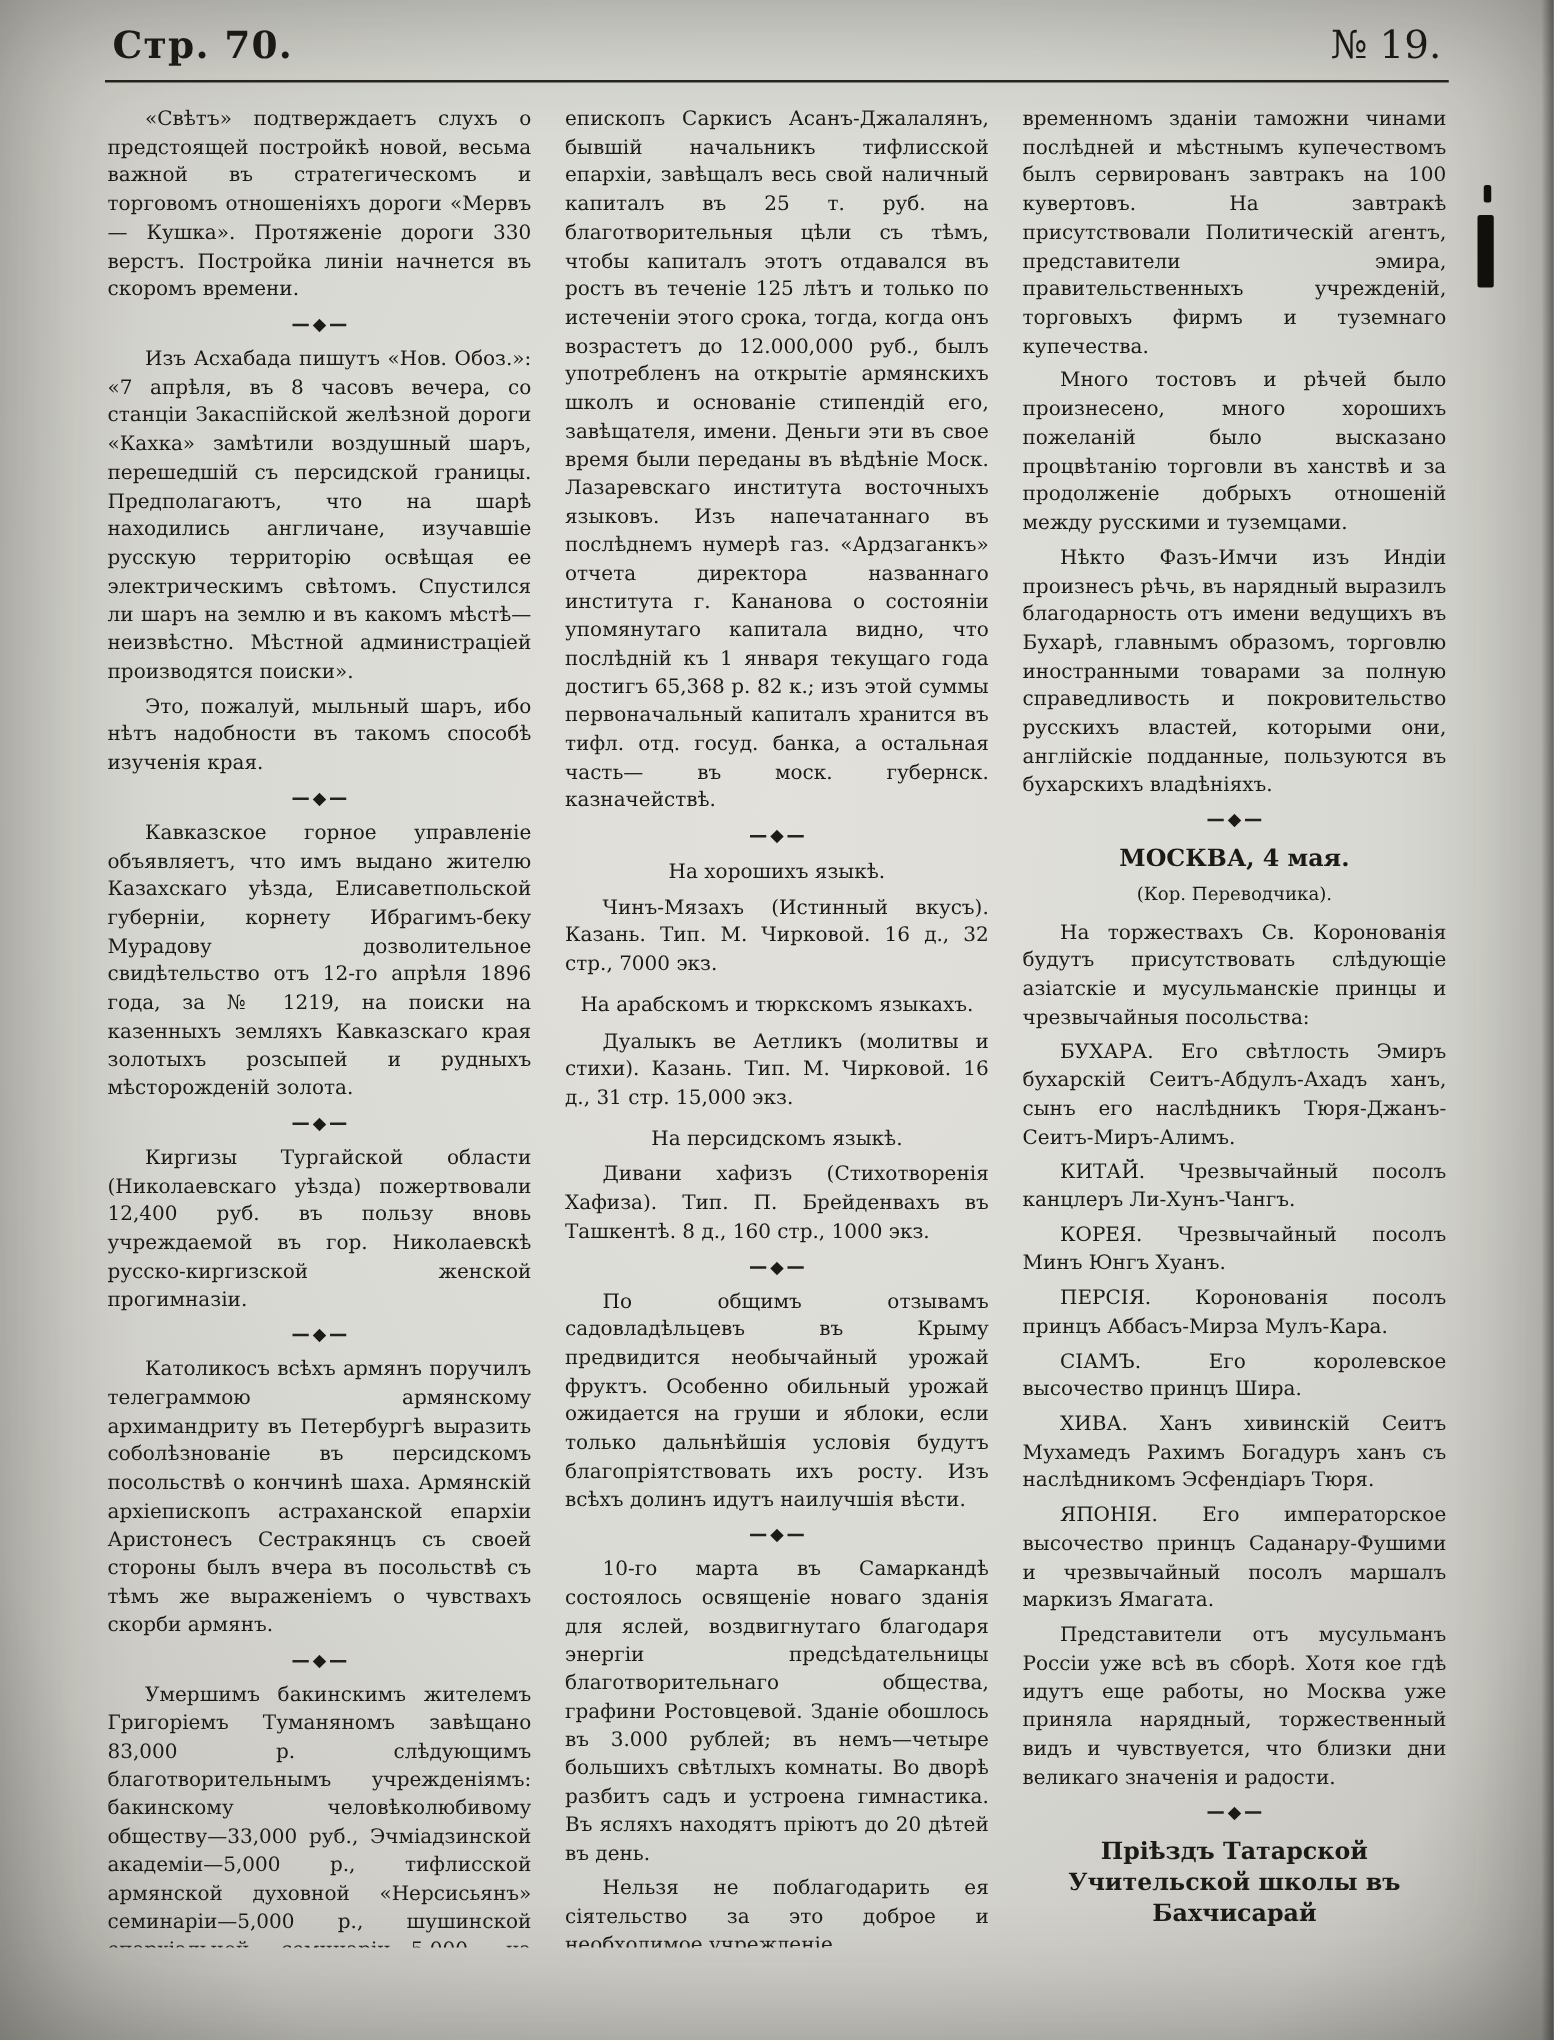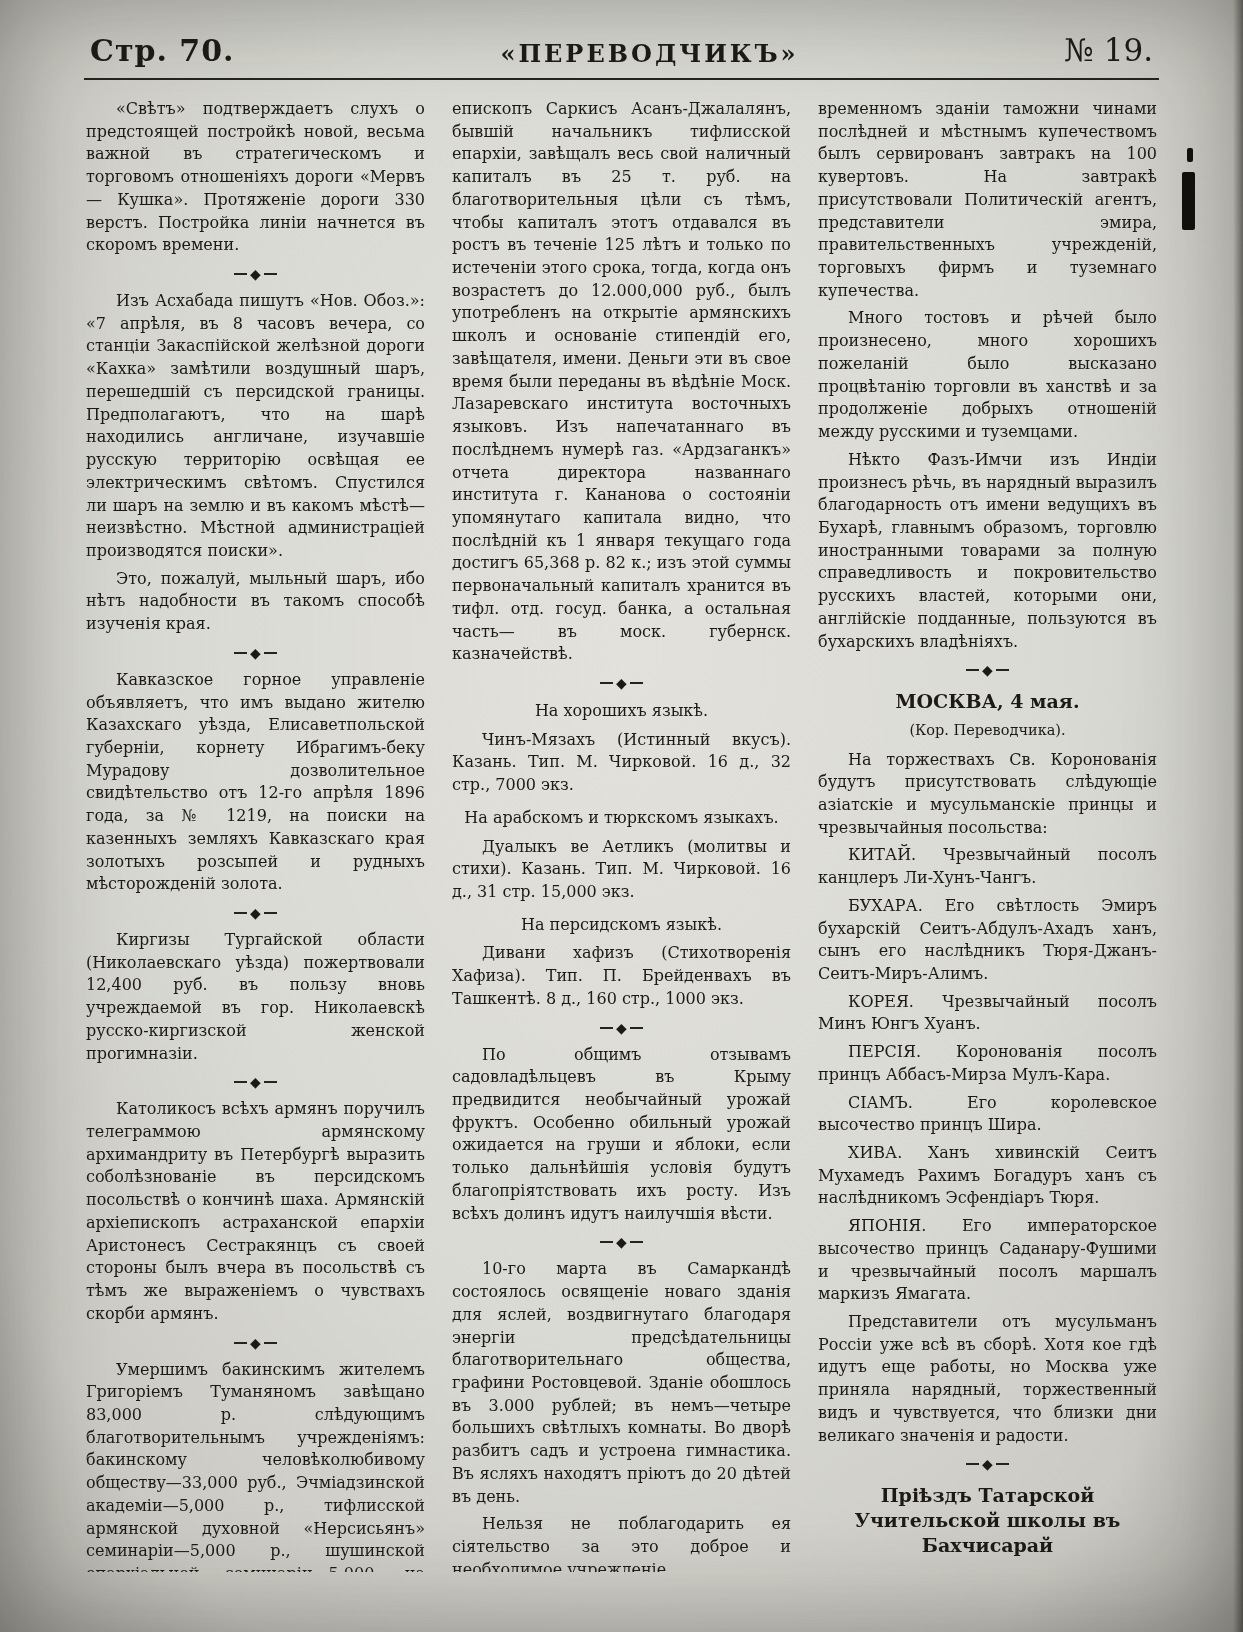--- a/index.html
+++ b/index.html
@@ -6,21 +6,21 @@
   .page{
     position:relative;
     width:1243px;height:1632px;
     margin:0 auto;
     background:radial-gradient(ellipse at 50% 40%, #e2e1dc 0%, #dadad4 50%, #cac9c3 82%, #a5a49e 100%);
     color:#1d1a15;
     font-family:"DejaVu Serif", serif;
     overflow:hidden;
     box-shadow:inset 0 0 110px rgba(22,20,16,0.38);
   }
-  .inner{position:absolute;left:84px;right:84px;top:26px;}
+  .inner{position:absolute;left:84px;right:84px;top:12px;}
   .hdr{
     display:flex;justify-content:space-between;align-items:flex-end;
     padding:6px 6px 10px 6px;border-bottom:2px solid #26221c;
   }
   .page-number{font-size:30px;font-weight:bold;letter-spacing:1px;}
   .masthead{font-size:24px;font-weight:bold;letter-spacing:3px;}
   .issue-number{font-size:31px;font-weight:normal;}
   .cols{display:flex;align-items:flex-start;margin-top:12px;height:1480px;overflow:hidden;}
   .col{
     flex:1 1 0;padding:6px 13px 0 13px;
@@ -46,21 +46,20 @@
 </head>
 <body>
 
 <div class="page">
   <div class="edge-band"></div>
   <div class="artifact a1"></div>
   <div class="artifact a2"></div>
   <div class="inner">
     <div class="hdr">
       <span class="page-number">Стр. 70.</span>
-      <span class="masthead">«ПЕРЕВОДЧИКЪ»</span>
       <span class="issue-number">№ 19.</span>
     </div>
     <div class="cols">
         <div class="col">
           <p class="para">«Свѣтъ» подтверждаетъ слухъ о предстоящей постройкѣ новой, весьма важной въ стратегическомъ и торговомъ отношеніяхъ дороги «Мервъ — Кушка». Протяженіе дороги 330 верстъ. Постройка линіи начнется въ скоромъ времени.</p>
           <div class="divider">
             <span class="dline"></span>
             <span class="diamond">◆</span>
             <span class="dline"></span>
           </div>
@@ -125,22 +124,22 @@
           <p class="para">Много тостовъ и рѣчей было произнесено, много хорошихъ пожеланій было высказано процвѣтанію торговли въ ханствѣ и за продолженіе добрыхъ отношеній между русскими и туземцами.</p>
           <p class="para">Нѣкто Фазъ-Имчи изъ Индіи произнесъ рѣчь, въ нарядный выразилъ благодарность отъ имени ведущихъ въ Бухарѣ, главнымъ образомъ, торговлю иностранными товарами за полную справедливость и покровительство русскихъ властей, которыми они, англійскіе подданные, пользуются въ бухарскихъ владѣніяхъ.</p>
           <div class="divider">
             <span class="dline"></span>
             <span class="diamond">◆</span>
             <span class="dline"></span>
           </div>
           <div class="h-bold">МОСКВА, 4 мая.</div>
           <div class="h-sub">(Кор. Переводчика).</div>
           <p class="para">На торжествахъ Св. Коронованія будутъ присутствовать слѣдующіе азіатскіе и мусульманскіе принцы и чрезвычайныя посольства:</p>
+          <p class="para">БУХАРА. Его свѣтлость Эмиръ бухарскій Сеитъ-Абдулъ-Ахадъ ханъ, сынъ его наслѣдникъ Тюря-Джанъ-Сеитъ-Миръ-Алимъ.</p>
           <p class="para">КИТАЙ. Чрезвычайный посолъ канцлеръ Ли-Хунъ-Чангъ.</p>
-          <p class="para">БУХАРА. Его свѣтлость Эмиръ бухарскій Сеитъ-Абдулъ-Ахадъ ханъ, сынъ его наслѣдникъ Тюря-Джанъ-Сеитъ-Миръ-Алимъ.</p>
           <p class="para">КОРЕЯ. Чрезвычайный посолъ Минъ Юнгъ Хуанъ.</p>
           <p class="para">ПЕРСІЯ. Коронованія посолъ принцъ Аббасъ-Мирза Мулъ-Кара.</p>
           <p class="para">СІАМЪ. Его королевское высочество принцъ Шира.</p>
           <p class="para">ХИВА. Ханъ хивинскій Сеитъ Мухамедъ Рахимъ Богадуръ ханъ съ наслѣдникомъ Эсфендіаръ Тюря.</p>
           <p class="para">ЯПОНІЯ. Его императорское высочество принцъ Саданару-Фушими и чрезвычайный посолъ маршалъ маркизъ Ямагата.</p>
           <p class="para">Представители отъ мусульманъ Россіи уже всѣ въ сборѣ. Хотя кое гдѣ идутъ еще работы, но Москва уже приняла нарядный, торжественный видъ и чувствуется, что близки дни великаго значенія и радости.</p>
           <div class="divider">
             <span class="dline"></span>
             <span class="diamond">◆</span>
             <span class="dline"></span>

